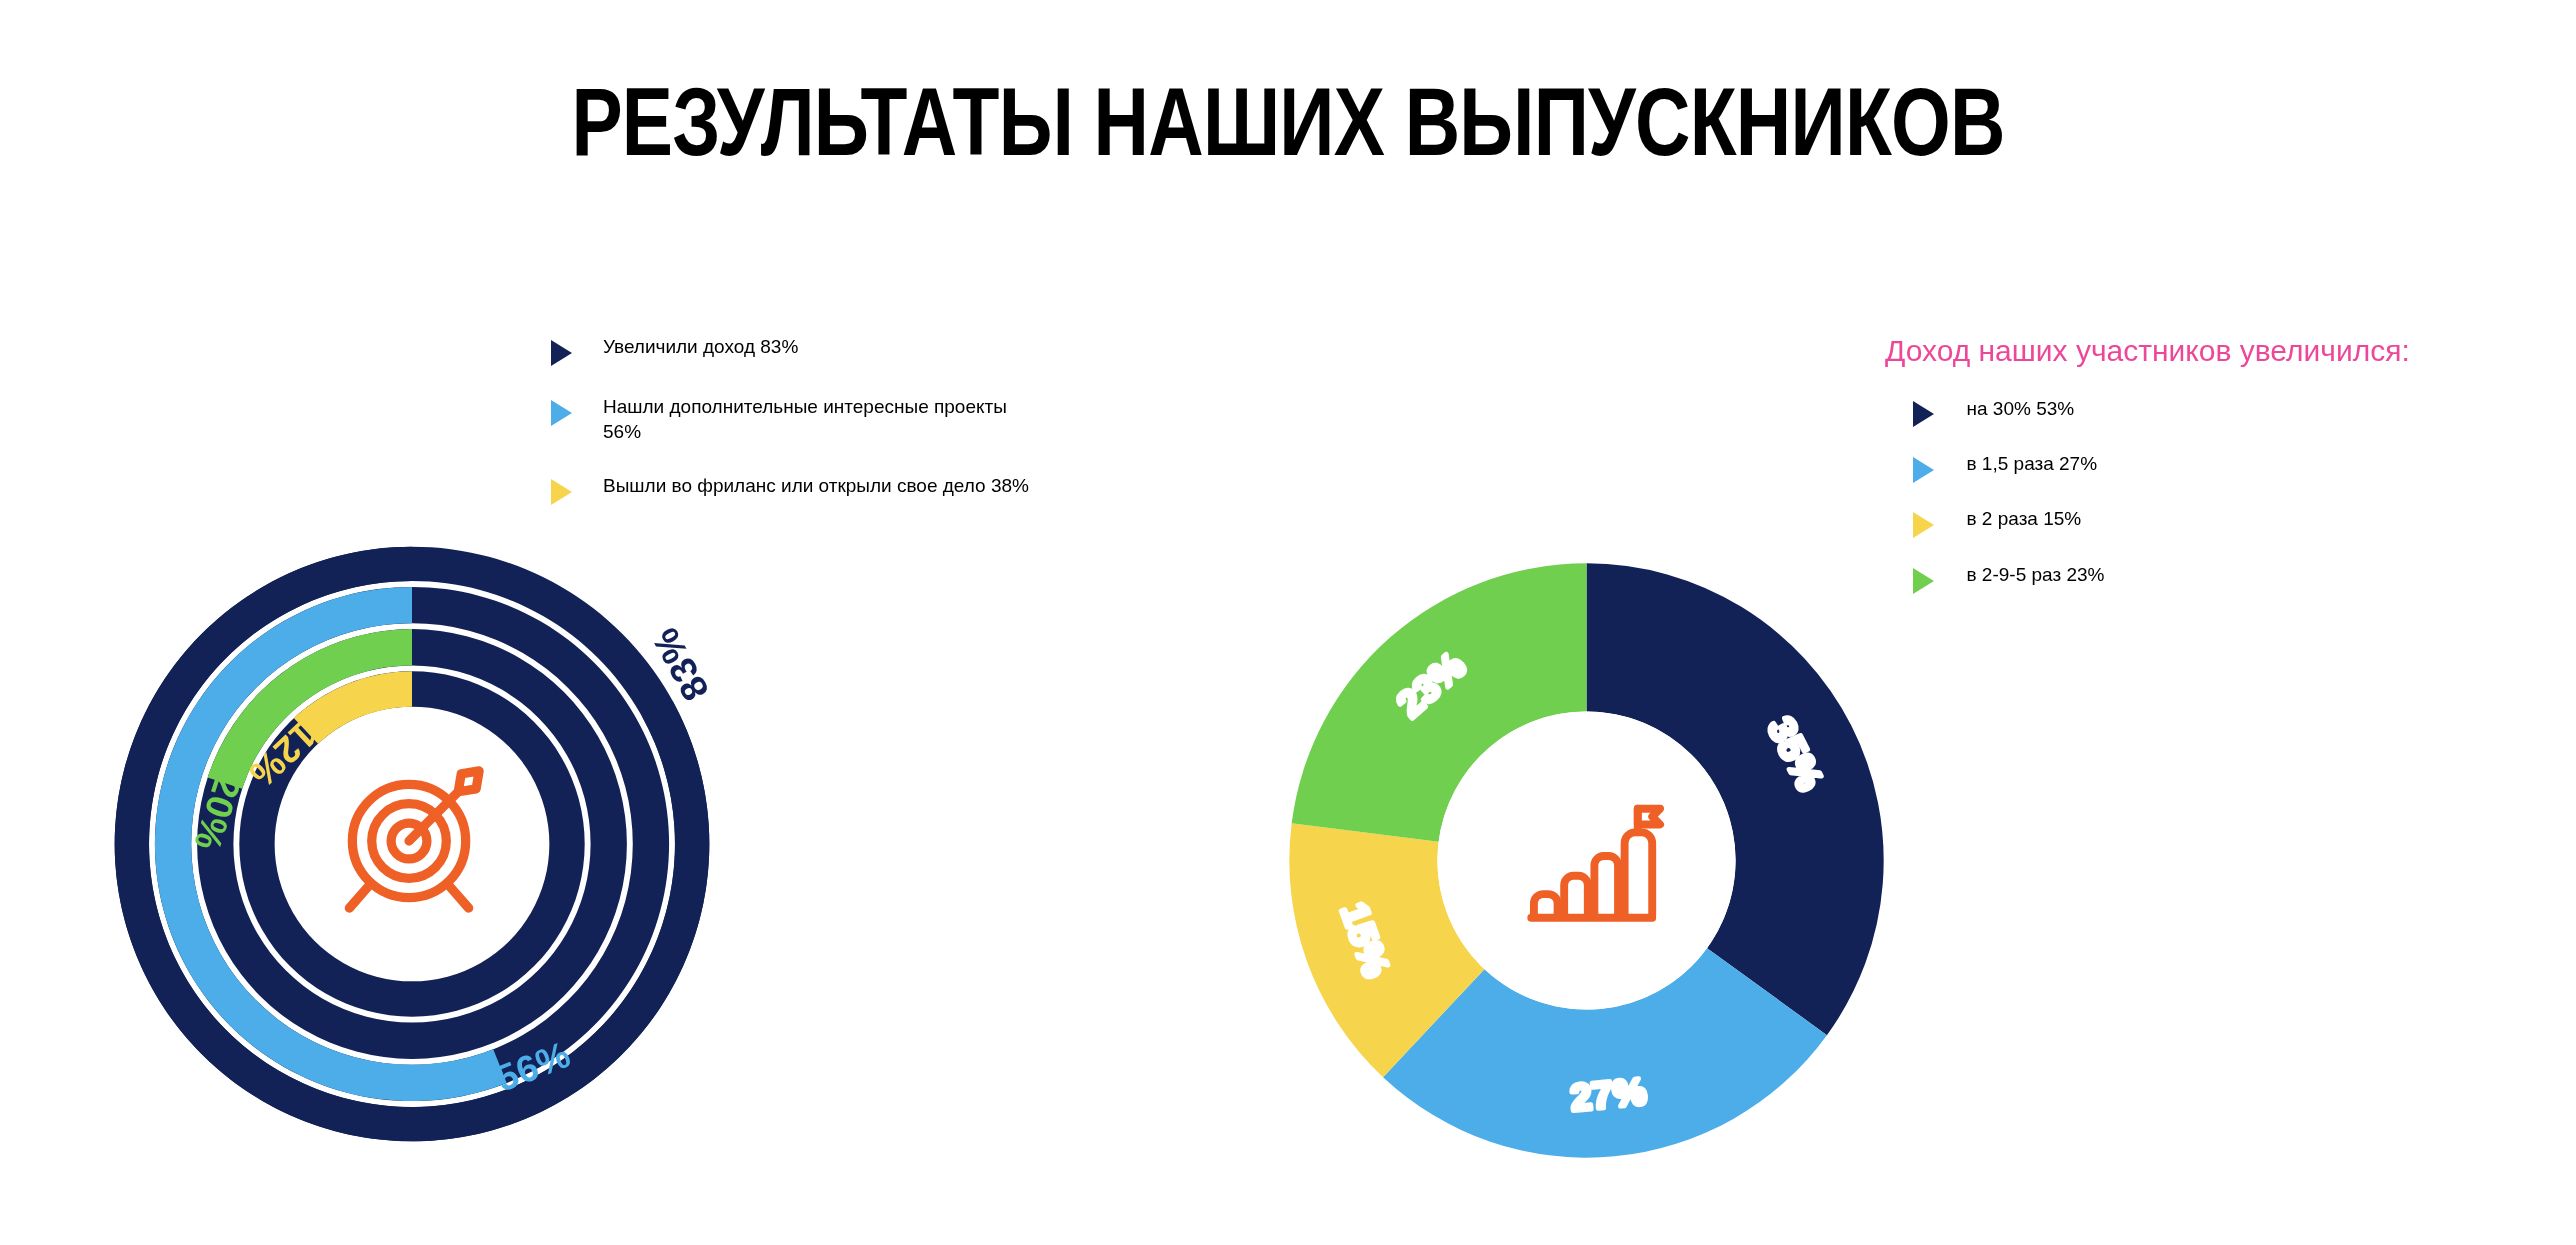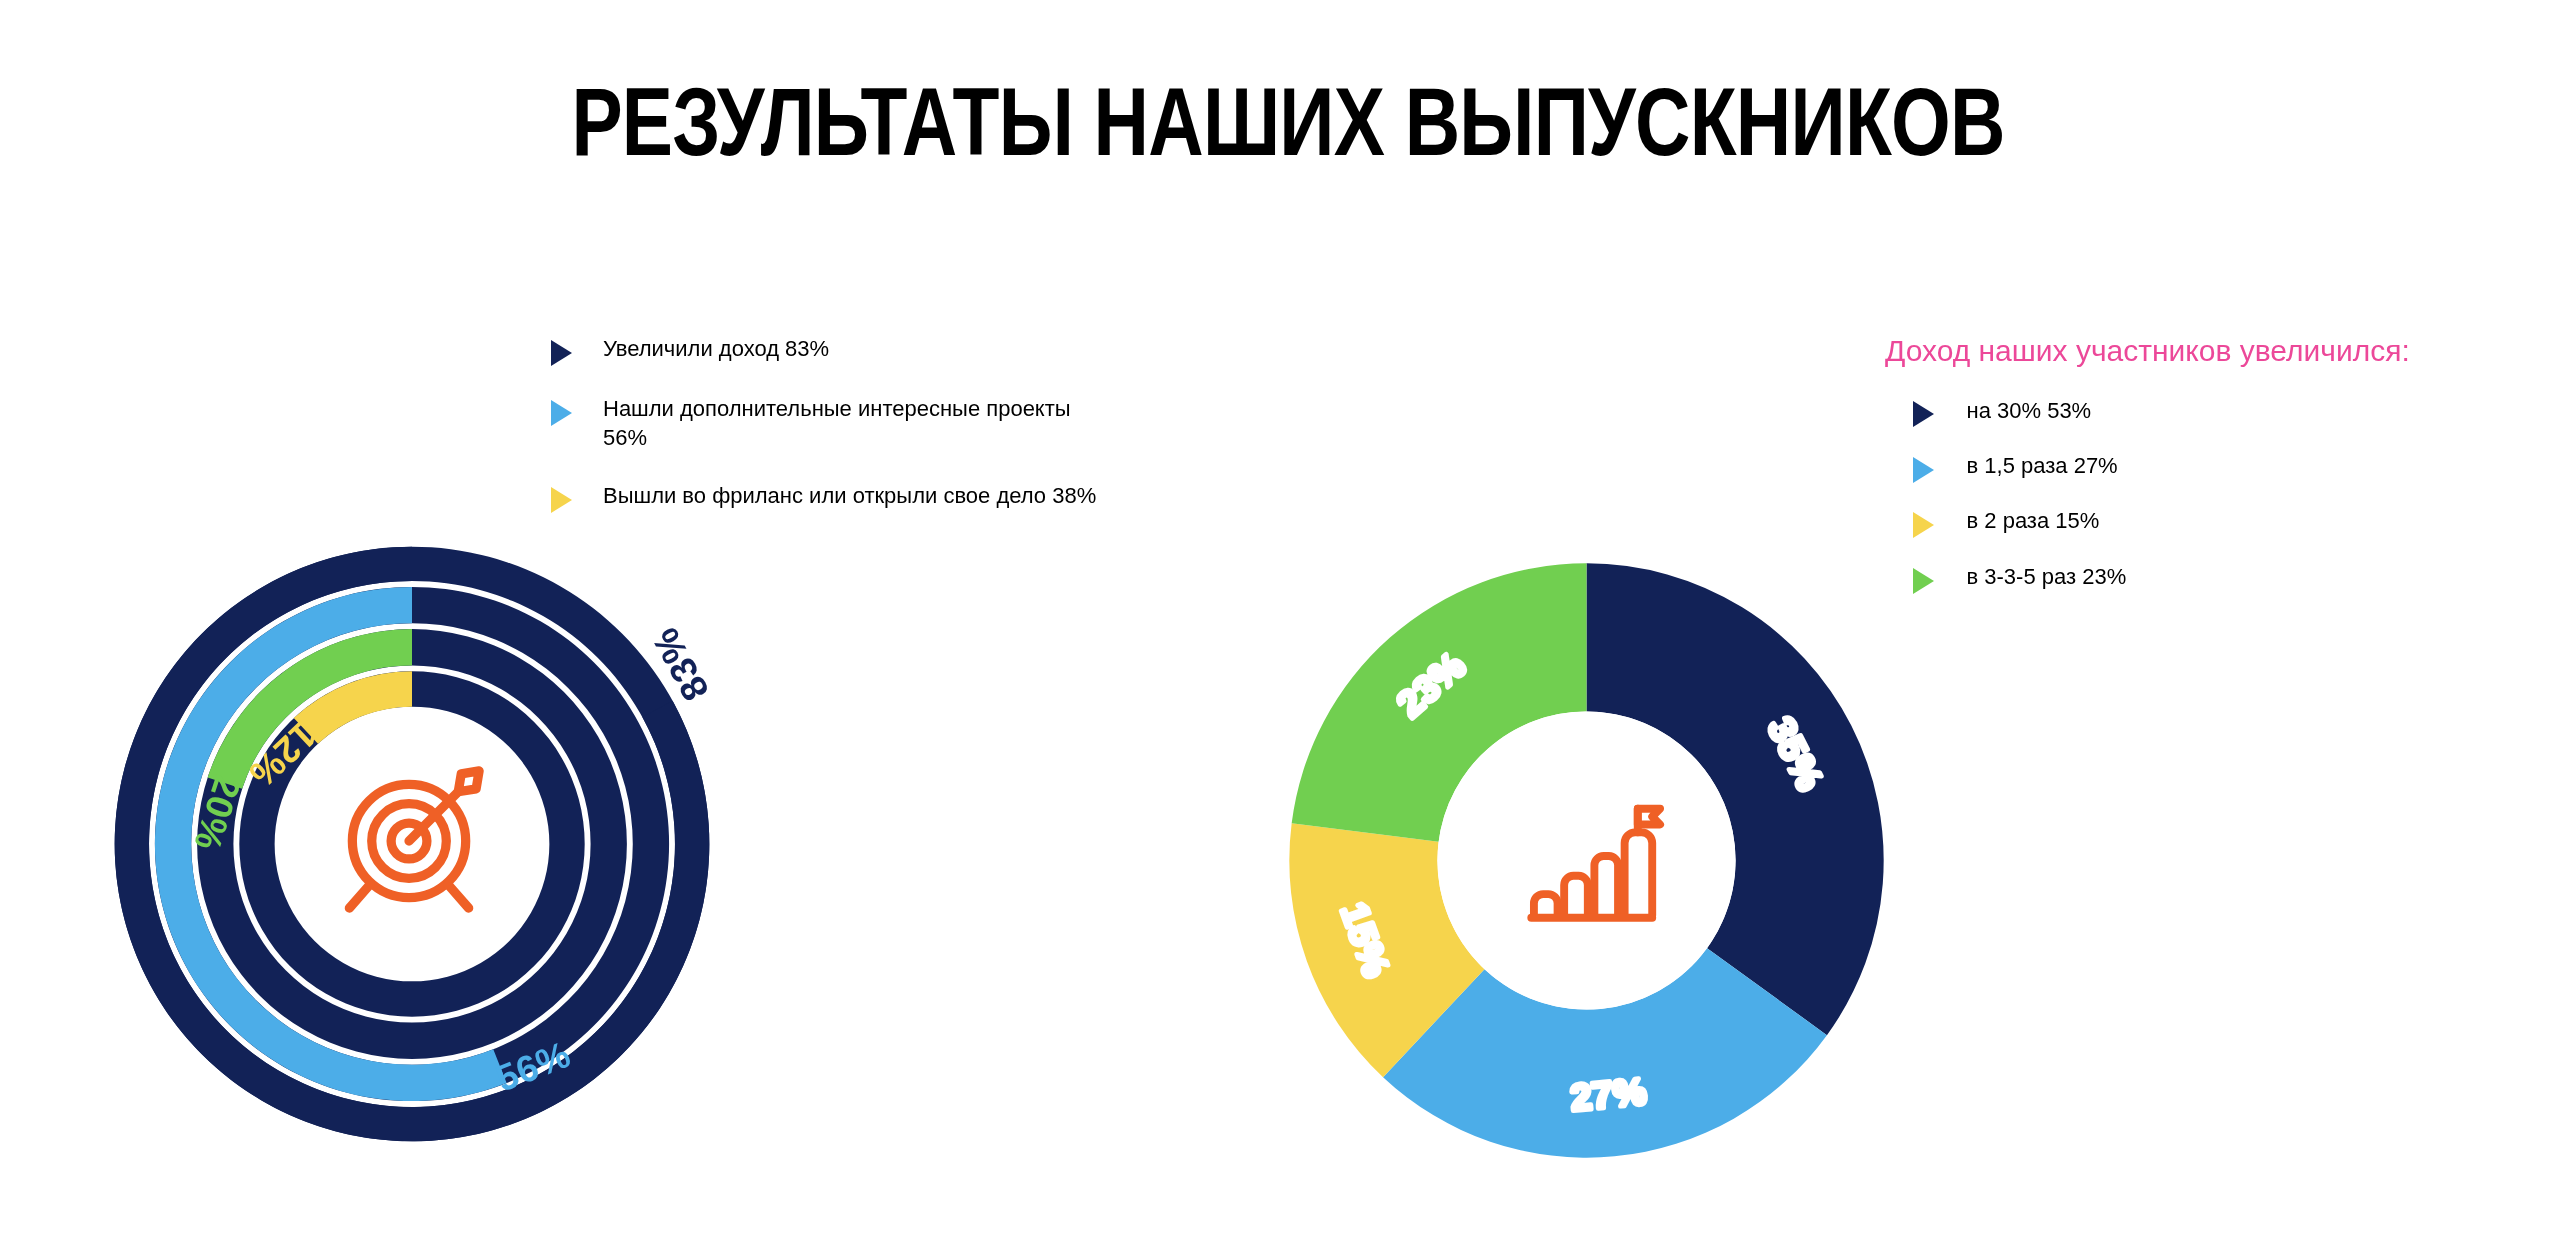--- a/index.html
+++ b/index.html
@@ -32,21 +32,21 @@
   .bullet{
     flex:0 0 auto;
     width:0; height:0;
     border-top:13.7px solid transparent;
     border-bottom:13.7px solid transparent;
     border-left:21.6px solid #122257;
     margin-top:5.9px;
   }
   .legend-text{
     color:#000;
-    font-size:22px;
+    font-size:19px;
     line-height:1.32;
     white-space:pre-line;
   }
 
   
   #legend-left{ left:551px; top:334px; width:746px; }
   #legend-left .legend-row{ margin-bottom:28.4px; }
   #legend-left .legend-text{ margin-left:31px; }
 
   
@@ -166,18 +166,18 @@
     <div class="legend-row">
       <span class="bullet" style="border-left-color:#4cade8"></span>
       <span class="legend-text">в 1,5 раза 27%</span>
     </div>
     <div class="legend-row">
       <span class="bullet" style="border-left-color:#f6d44c"></span>
       <span class="legend-text">в 2 раза 15%</span>
     </div>
     <div class="legend-row">
       <span class="bullet" style="border-left-color:#71cf50"></span>
-      <span class="legend-text">в 3-3-5 раз 23%</span>
+      <span class="legend-text">в 2-9-5 раз 23%</span>
     </div>
   </div>
 
 </div>
 
 
 </body></html>

